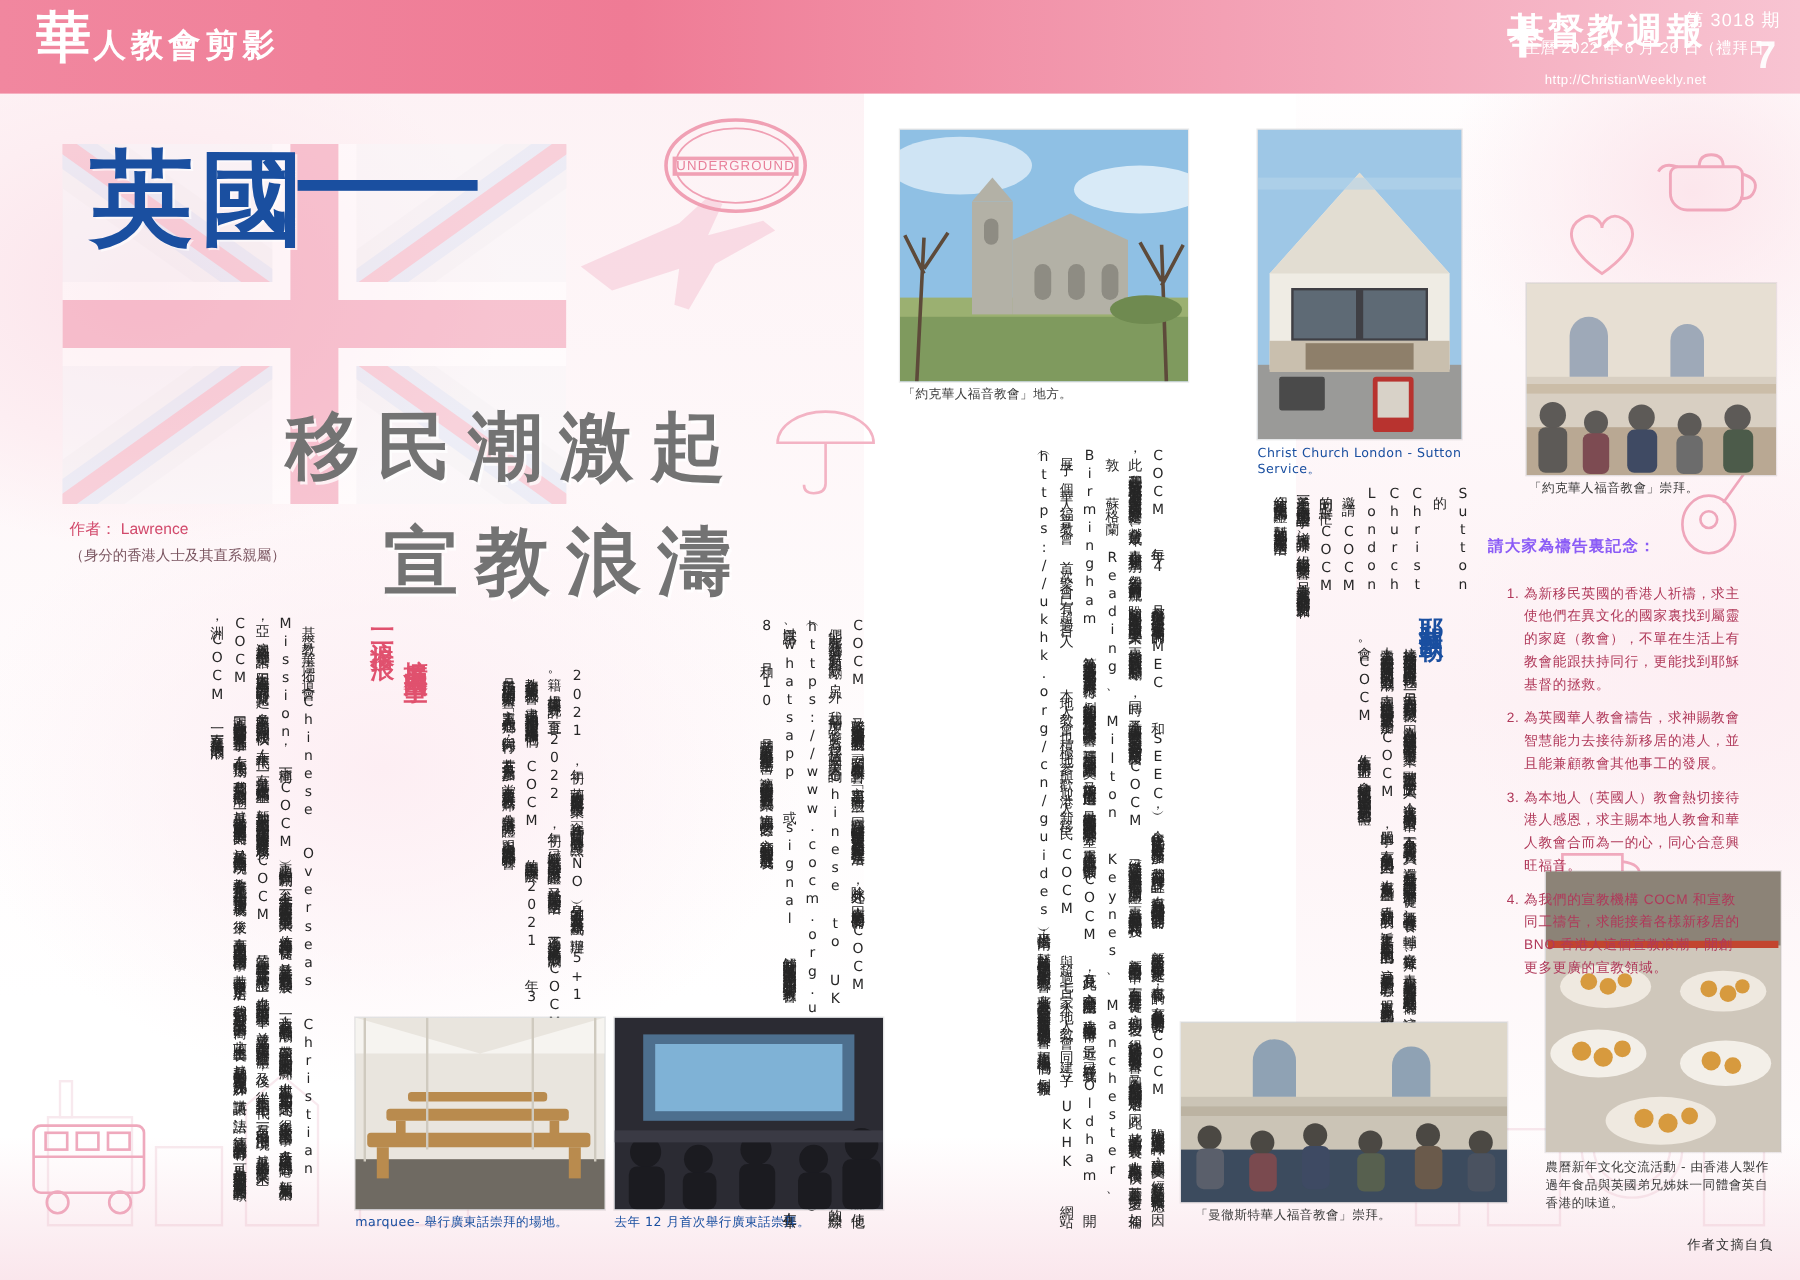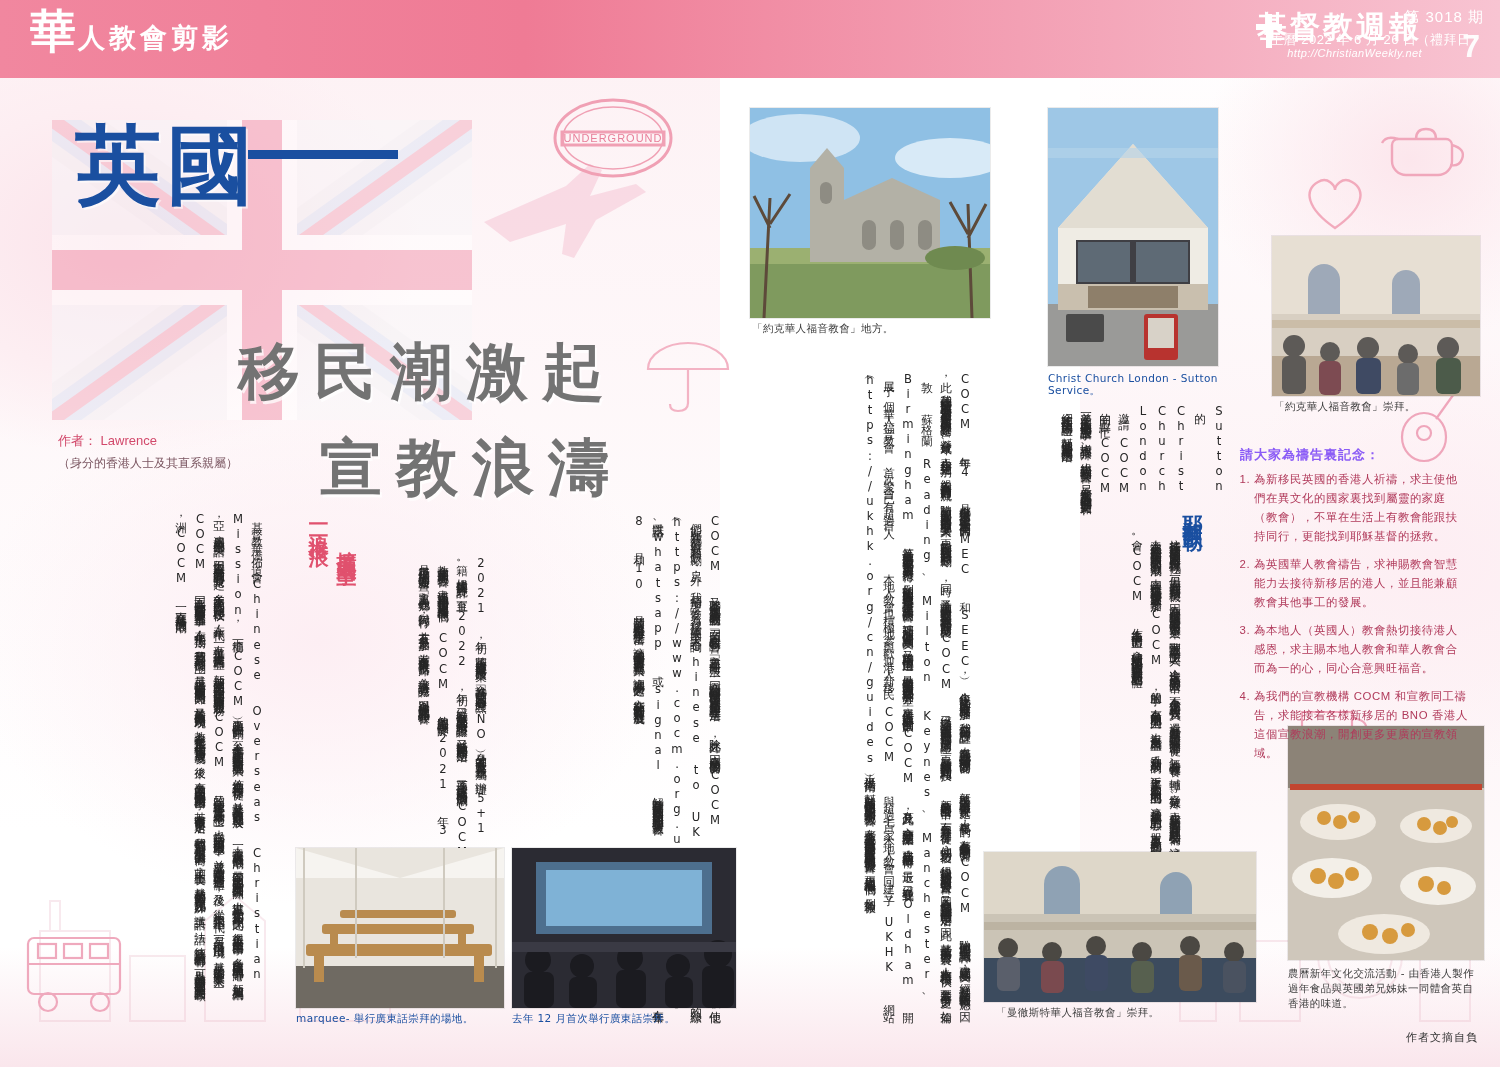--- a/index.html
+++ b/index.html
@@ -57,21 +57,21 @@
   }
   .issue-no{font-size:15px;letter-spacing:1px;}
   .issue-date{font-size:13px;margin-top:4px;letter-spacing:.5px;}
   .brand-block{
     position:absolute;right:78px;top:10px;text-align:right;color:#fff;
   }
   .brand-cn{
     font-family:"DejaVu Serif","Liberation Serif",serif;
     font-size:30px;font-weight:bold;letter-spacing:3px;line-height:34px;
   }
-  .brand-url{font-size:11px;letter-spacing:.4px;margin-top:3px;font-style:italic;}
+  .brand-url{font-size:11px;letter-spacing:.4px;margin-top:17px;}
   .cross{
     position:absolute;right:218px;top:14px;width:26px;height:34px;
   }
   .cross:before,.cross:after{content:"";position:absolute;background:#fff;}
   .cross:before{left:10px;top:0;width:6px;height:34px;}
   .cross:after{left:0;top:10px;width:26px;height:6px;}
   .page-num{
     position:absolute;right:20px;top:28px;color:#ffffff;
     font-size:32px;font-weight:bold;font-family:"Liberation Sans",sans-serif;
     opacity:.95;
@@ -150,21 +150,21 @@
     position:absolute;
     font-family:"DejaVu Sans","Liberation Sans",sans-serif;
     font-size:13px;font-weight:bold;color:#8b5cf6;letter-spacing:1px;
   }
   .pray-list{
     position:absolute;
     font-size:11.4px;line-height:19px;color:#b0395a;letter-spacing:.6px;
     width:232px;
   }
   .pray-list li{margin-bottom:9px;}
-  .pray-list ol{margin:0;padding-left:18px;}
+  .pray-list ol{margin:16px;padding-left:18px;}
   
   .doodle{position:absolute;pointer-events:none;}
 </style>
 </head>
 <body>
 
 <div class="page">
 
   <div class="bg-left"></div>
   <div class="bg-right"></div>

